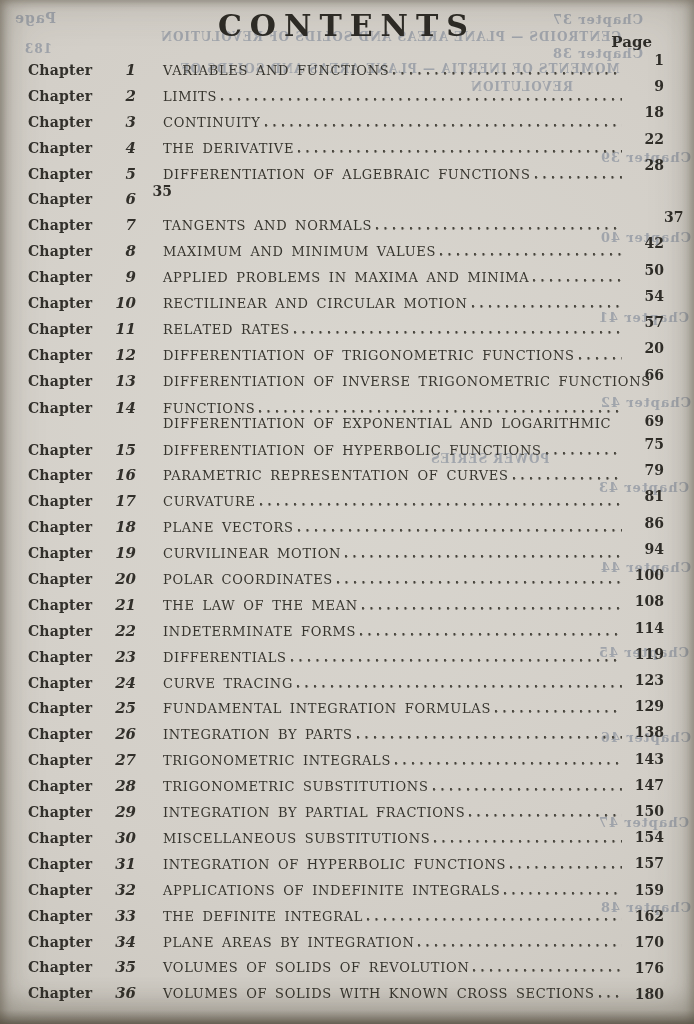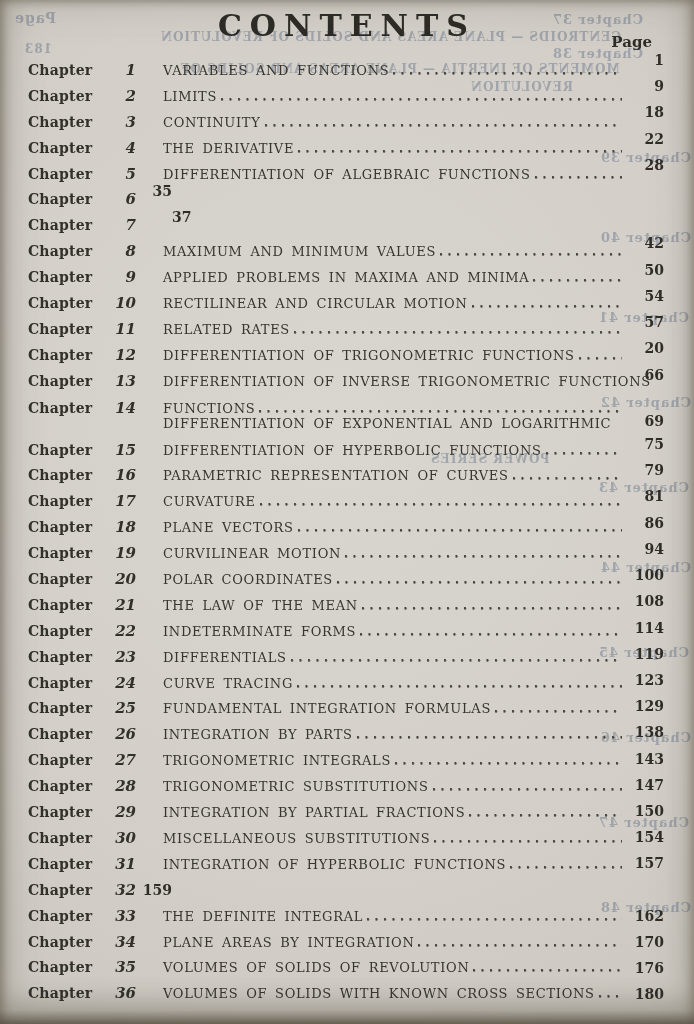--- a/index.html
+++ b/index.html
@@ -170,20 +170,27 @@
         <div class="row">
     <span class="chap">Chapter</span>
     <span class="num">6</span>
     <span class="pg">
       <span class="pgnum" style="top: -8.4px;">35</span>
     </span>
   </div>
         <div class="row">
     <span class="chap">Chapter</span>
     <span class="num">7</span>
+    <span class="titlecell">
+      <span class="line">
+        <span class="ctitle t1">TANGENTS AND NORMALS</span>
+        <span class="dots d1"></span>
+      </span>
+
+    </span>
     <span class="pg">
       <span class="pgnum" style="top: -8.1px; margin-left: 36px;">37</span>
     </span>
   </div>
         <div class="row">
     <span class="chap">Chapter</span>
     <span class="num">8</span>
     <span class="titlecell">
       <span class="line">
         <span class="ctitle t1">MAXIMUM AND MINIMUM VALUES</span>
@@ -516,20 +523,27 @@
       </span>
 
     </span>
     <span class="pg">
       <span class="pgnum" style="top: -0.4px;">157</span>
     </span>
   </div>
         <div class="row">
     <span class="chap">Chapter</span>
     <span class="num">32</span>
+    <span class="titlecell">
+      <span class="line">
+        <span class="ctitle t1">APPLICATIONS OF INDEFINITE INTEGRALS</span>
+        <span class="dots d1"></span>
+      </span>
+
+    </span>
     <span class="pg">
       <span class="pgnum" style="top: -0.1px;">159</span>
     </span>
   </div>
         <div class="row">
     <span class="chap">Chapter</span>
     <span class="num">33</span>
     <span class="titlecell">
       <span class="line">
         <span class="ctitle t1">THE DEFINITE INTEGRAL</span>

